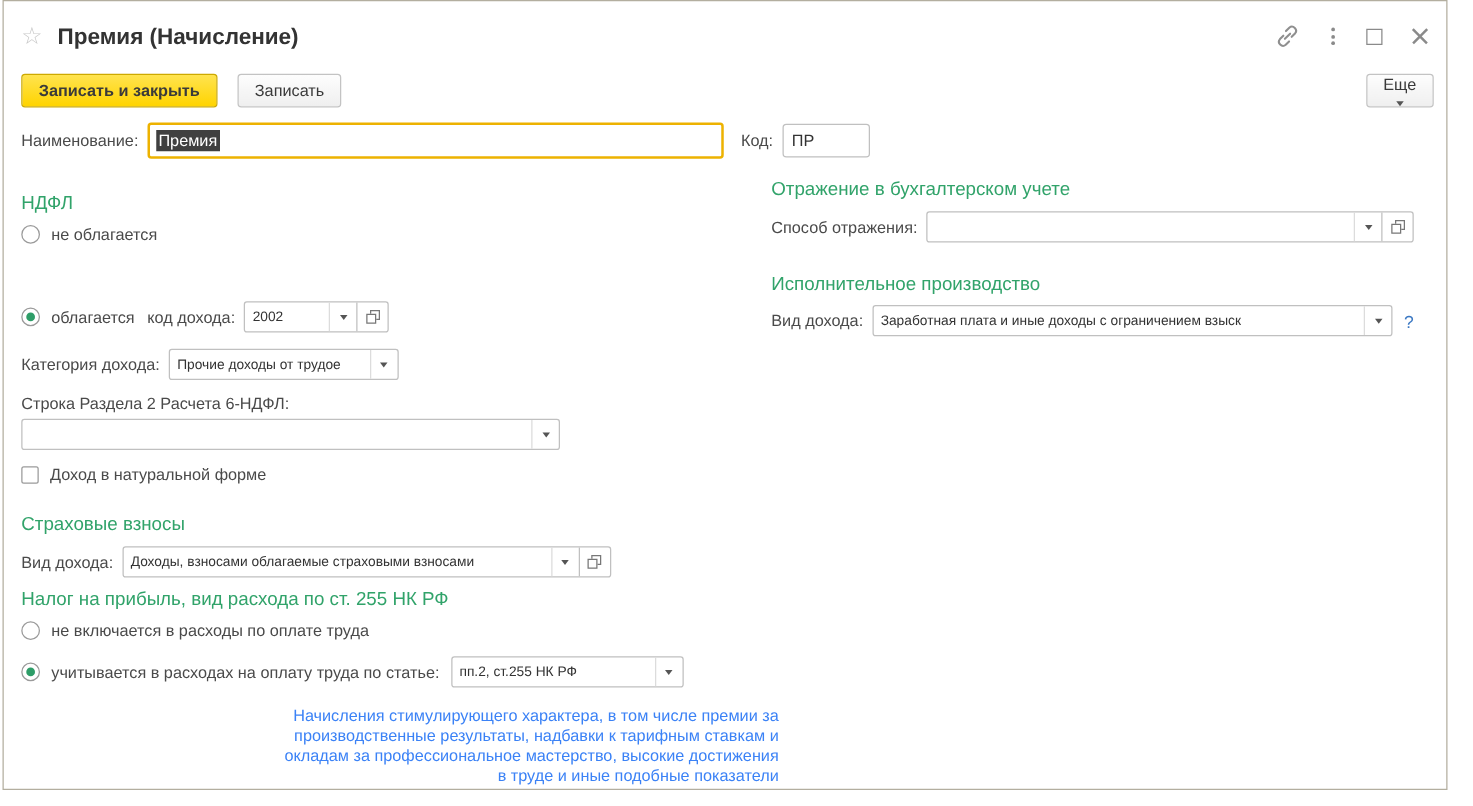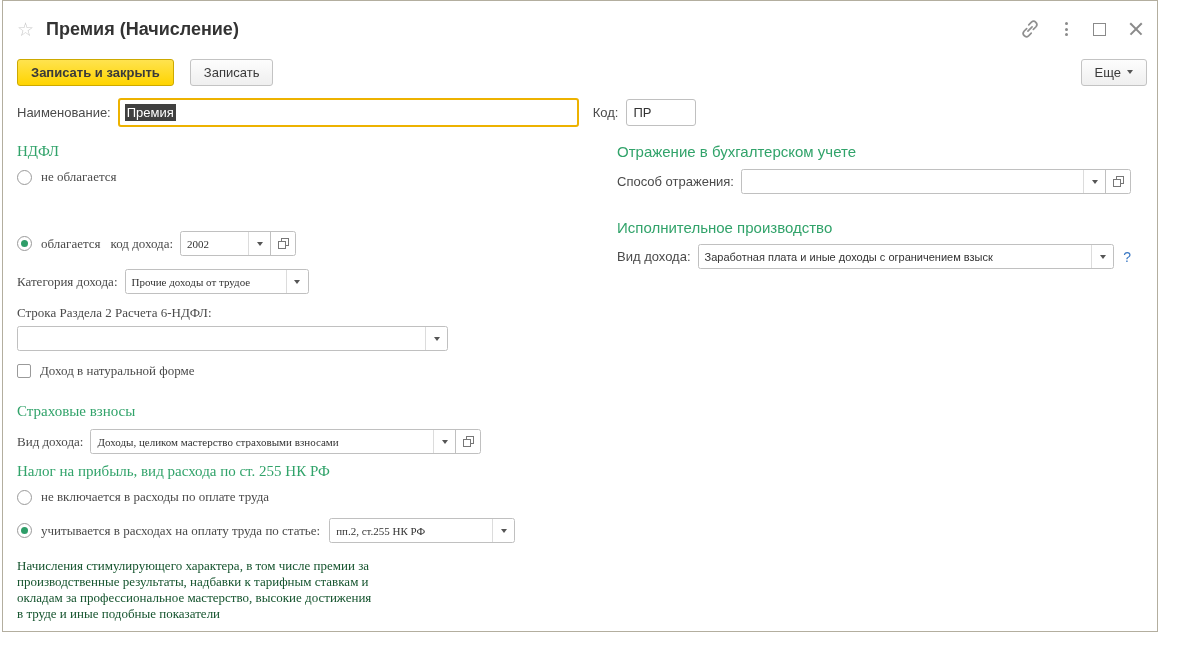--- a/index.html
+++ b/index.html
@@ -23,51 +23,51 @@
   .icon-max{width:11px;height:11px;border:1.7px solid #8a8a8a;box-sizing:content-box;}
   .icon-x{position:relative;width:14px;height:14px;}
   .icon-x::before,.icon-x::after{content:"";position:absolute;left:-1px;top:6px;width:16px;height:1.7px;background:#8a8a8a;}
   .icon-x::before{transform:rotate(45deg);}
   .icon-x::after{transform:rotate(-45deg);}
   
   .cmdbar{position:absolute;left:14px;right:10px;top:57px;height:28px;display:flex;align-items:center;gap:16px;}
   .btn{height:27px;padding:0 13px;display:inline-flex;align-items:center;font-size:13px;color:#3a3a3a;
        background:linear-gradient(#fdfdfd,#efefef);border:1px solid #c3c3c3;border-radius:3px;cursor:pointer;box-sizing:border-box;}
   .btn-primary{background:linear-gradient(#ffe34f,#ffd400);border-color:#cda900;font-weight:bold;}
-  .btn-more{margin-left:auto;gap:6px;}
+  .btn-more{margin-left:auto;gap:6px;flex-direction:column;}
   .tri{width:0;height:0;border-left:3.5px solid transparent;border-right:3.5px solid transparent;border-top:4px solid #555;}
   
   .name-row{position:absolute;left:14px;right:10px;top:96px;height:30px;display:flex;align-items:center;}
   .lbl{font-size:13px;color:#4a4a4a;white-space:nowrap;}
   .name-input{margin-left:7px;width:461px;height:29px;border:2px solid #edb200;border-radius:3px;background:#fff;
               display:flex;align-items:center;padding:0 5px;box-sizing:border-box;cursor:text;}
   .sel{background:#404040;color:#fff;font-size:13px;padding:1px 2px;}
   .code-lbl{margin-left:14px;}
   .code-input{margin-left:8px;width:70px;height:27px;border:1px solid #c0c0c0;border-radius:3px;background:#fff;
               display:flex;align-items:center;padding:0 6px;box-sizing:border-box;font-size:13px;color:#333;cursor:text;}
   
-  .col-left{position:absolute;left:14px;top:140px;width:606px;font-family:Liberation Serif, serif;}
+  .col-left{position:absolute;left:14px;top:151px;width:606px;}
   .col-right{position:absolute;left:614px;top:140px;width:514px;}
   .sh{font-size:15px;color:#31a36a;}
   
   .row{display:flex;align-items:center;}
   .rb{flex:none;width:15px;height:15px;border:1px solid #9a9a9a;border-radius:50%;background:#fff;
       display:inline-flex;align-items:center;justify-content:center;cursor:pointer;box-sizing:border-box;}
   .rb.on::after{content:"";width:7px;height:7px;border-radius:50%;background:#2e9d68;}
   .cb{flex:none;width:14px;height:14px;border:1px solid #9a9a9a;border-radius:2px;background:#fff;cursor:pointer;box-sizing:border-box;}
   .opt-lbl{margin-left:9px;font-size:13px;color:#4a4a4a;cursor:pointer;}
   .fg{display:inline-flex;align-items:stretch;height:25px;border:1px solid #c0c0c0;border-radius:2.5px;
       background:#fff;box-sizing:border-box;}
   .fv{display:flex;align-items:center;padding:0 6px;font-size:11px;color:#333;white-space:nowrap;overflow:hidden;}
   .abtn{flex:none;display:flex;align-items:center;justify-content:center;width:21px;border-left:1px solid #dcdcdc;cursor:pointer;}
   .cbtn{flex:none;display:flex;align-items:center;justify-content:center;width:24px;border-left:1px solid #c0c0c0;cursor:pointer;}
   .choose-glyph{position:relative;width:11px;height:11px;}
   .choose-glyph::before{content:"";position:absolute;right:0;top:0;width:6px;height:6px;border:1px solid #777;background:#fff;}
   .choose-glyph::after{content:"";position:absolute;left:0;bottom:0;width:6px;height:6px;border:1px solid #777;background:#fff;}
-  .hint{font-size:13px;color:#14532d;line-height:16px;}
+  .hint{font-size:13px;color:#3b82f6;line-height:16px;text-align:right;}
   .help-link{font-size:14px;color:#3b78c3;text-decoration:none;margin-left:9px;cursor:pointer;}
   .link-svg{display:block;}
 </style>
 </head>
 <body>
 
 <div class="window">
 
   <div class="titlebar">
     <span class="star">☆</span>
@@ -156,21 +156,21 @@
     <div class="row" style="margin-bottom:24px;">
       <span class="cb"></span>
       <span class="opt-lbl">Доход в натуральной форме</span>
     </div>
 
     <div class="sh" style="margin-bottom:9px;">Страховые взносы</div>
 
     <div class="row" style="margin-bottom:9px;">
       <span class="lbl">Вид дохода:</span>
       <span class="fg" style="margin-left:7px;">
-        <span class="fv" style="width:330px;">Доходы, целиком мастерство страховыми взносами</span>
+        <span class="fv" style="width:330px;">Доходы, взносами облагаемые страховыми взносами</span>
         <span class="abtn">
             <span class="tri"></span>
           </span>
         <span class="cbtn">
             <span class="choose-glyph"></span>
           </span>
       </span>
     </div>
 
     <div class="sh" style="margin-bottom:9px;">Налог на прибыль, вид расхода по ст. 255 НК РФ</div>

